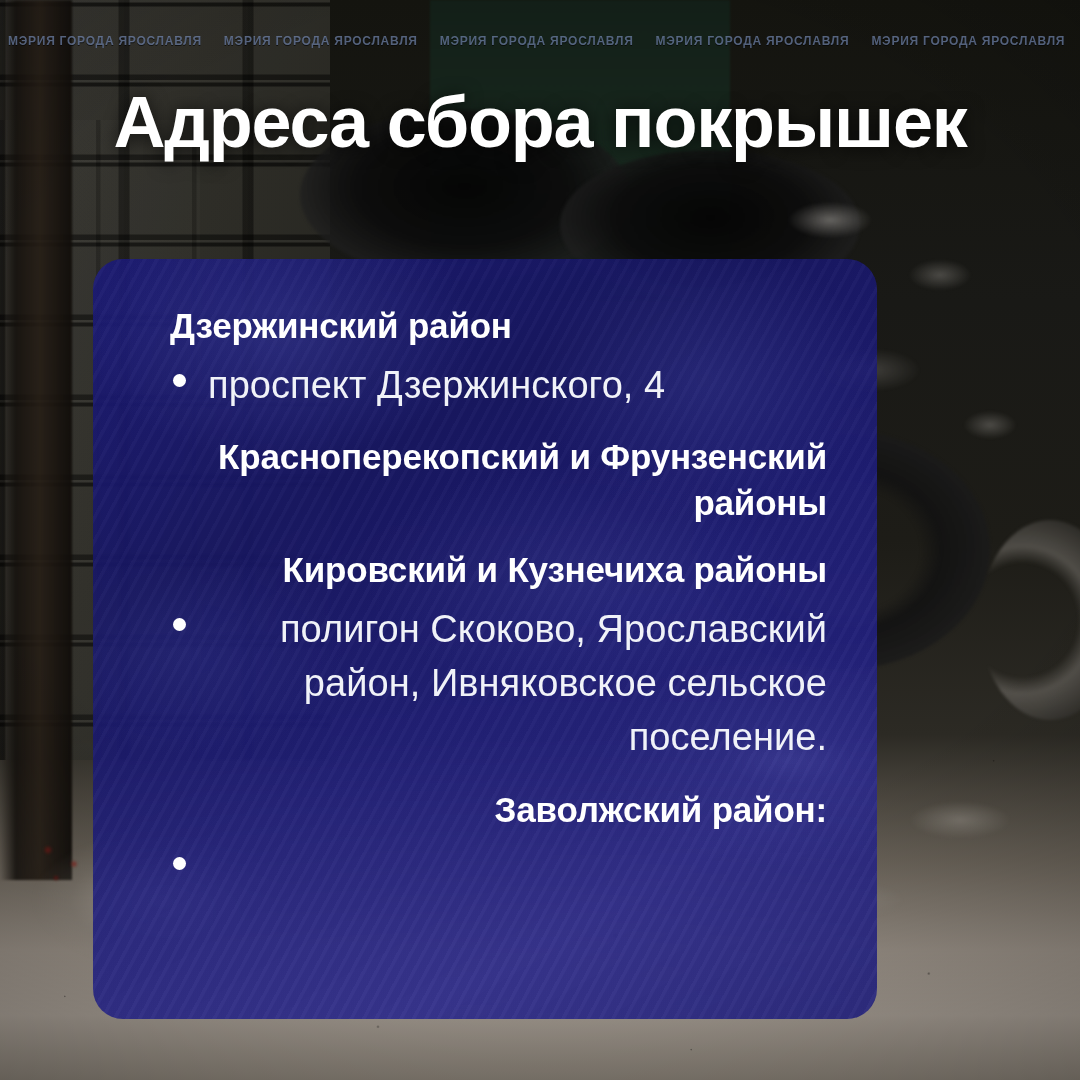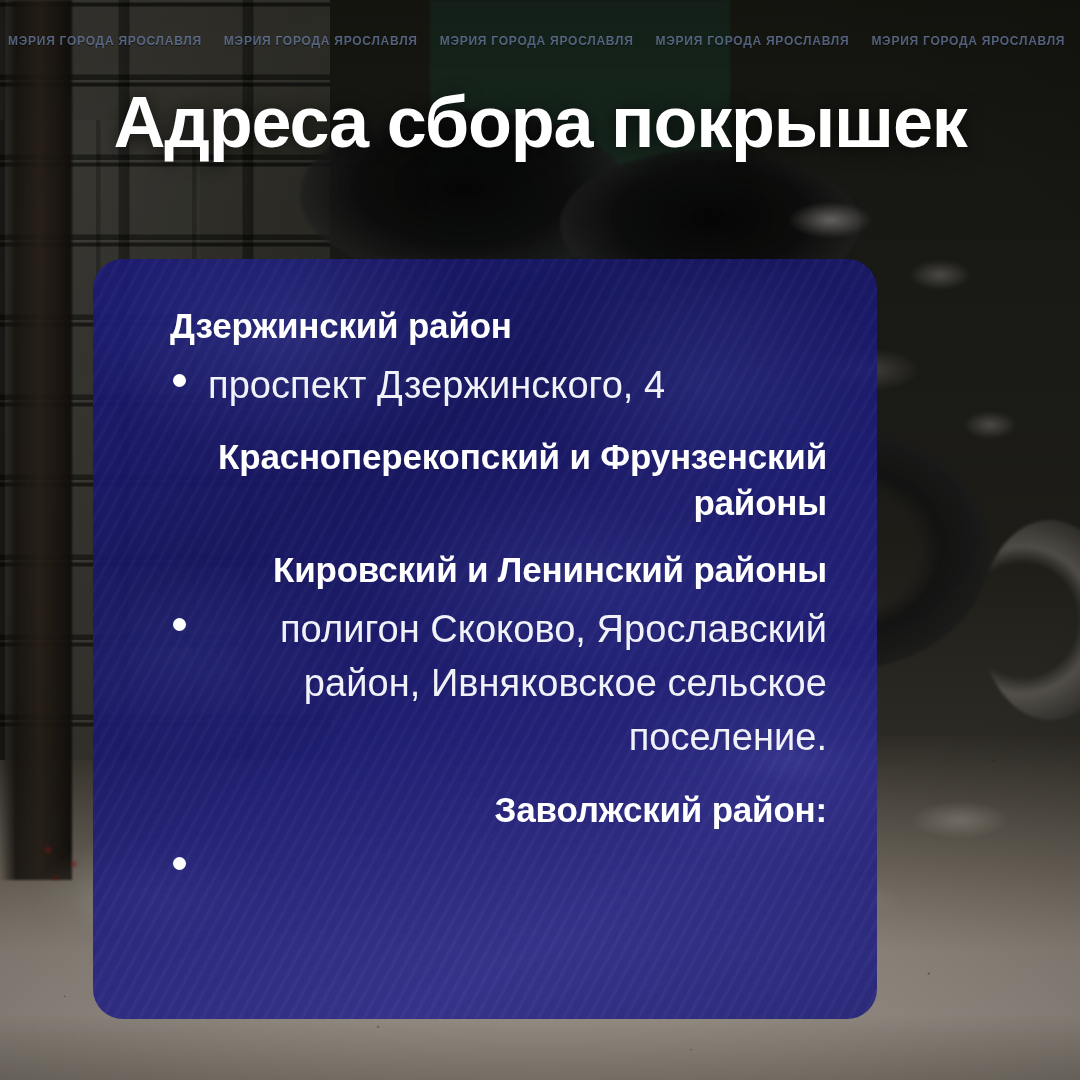--- a/index.html
+++ b/index.html
@@ -295,21 +295,21 @@
         <div class="block tight">
           <h2 class="district">Дзержинский район</h2>
           <ul class="addresses">
             <li class="address-item"><span class="bullet"></span><span>проспект Дзержинского, 4</span></li>
           </ul>
         </div>
         <div class="block tight">
           <h2 class="district">Красноперекопский и Фрунзенский районы</h2>
         </div>
         <div class="block tight">
-          <h2 class="district">Кировский и Ленинский районы</h2>
+          <h2 class="district">Кировский и Кузнечиха районы</h2>
           <ul class="addresses">
             <li class="address-item"><span class="bullet"></span><span>полигон Скоково, Ярославский район, Ивняковское сельское поселение.</span></li>
           </ul>
         </div>
         <div class="block tight">
           <h2 class="district">Заволжский район:</h2>
           <ul class="addresses">
             <li class="address-item"><span class="bullet"></span></li>
           </ul>
         </div>

